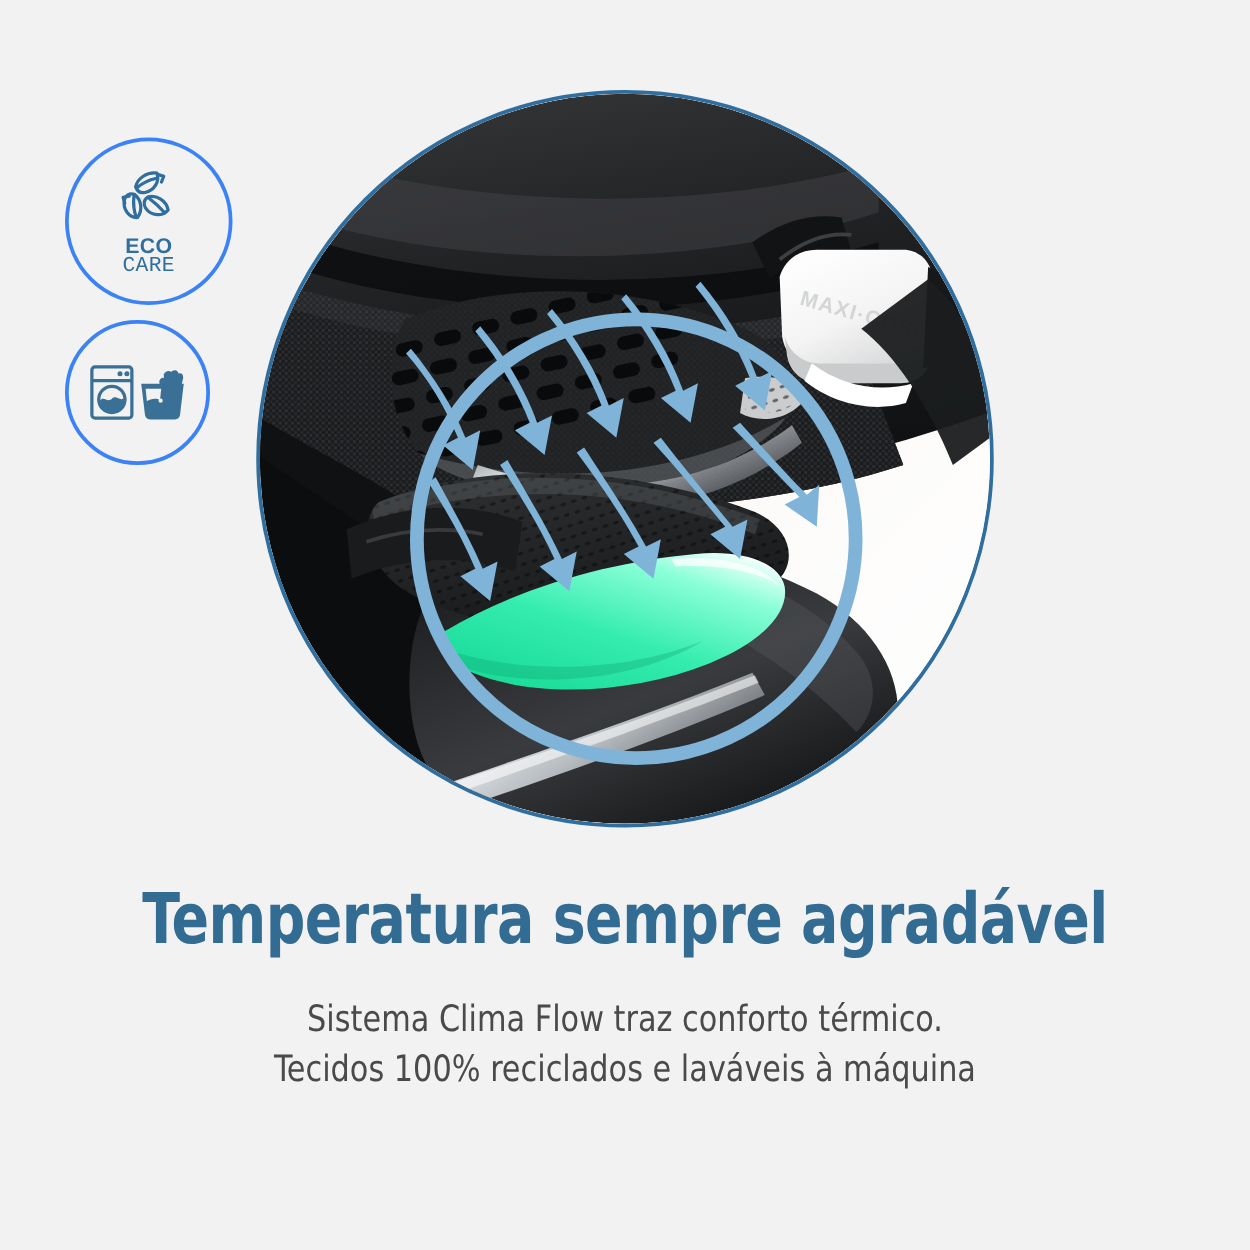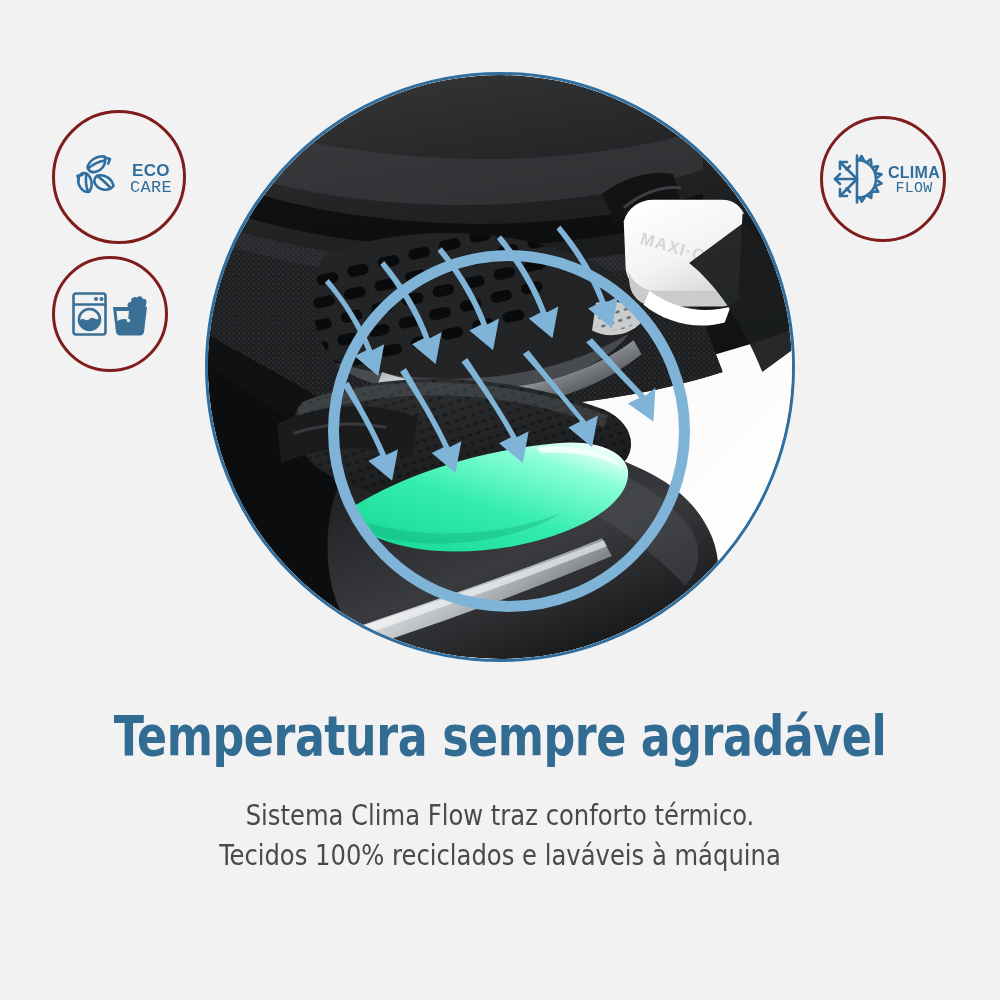--- a/index.html
+++ b/index.html
@@ -18,25 +18,25 @@
 
   .stage {
     position: absolute;
     inset: 0;
   }
 
   
   .badge {
     position: absolute;
     border-radius: 50%;
-    border: 3px solid #7f1d1d;
+    border: 3px solid #3b82f6;
     background: #f2f2f2;
     box-sizing: border-box;
     display: flex;
-    flex-direction: row;
+    flex-direction: column;
     align-items: center;
     justify-content: center;
   }
   .badge-eco {
     left: 52px;
     top: 110px;
     width: 134px;
     height: 134px;
   }
   .badge-wash {
@@ -196,52 +196,20 @@
         <g fill="#3a6f96">
           <path d="M60 10.5 C62 7 66 7 67 10.5 L68.5 18 L60.5 19 Z"></path>
           <path d="M65.5 9 C68 6 72 7 72 11 L71.5 19 L64 19.5 Z"></path>
           <path d="M70.5 11 C72.5 8.5 76 9.5 75.5 13.5 L74 20 L68.5 20 Z"></path>
           <path d="M56.5 16 C57 12.5 61 12 62 15.5 L63.5 21 L57 21.5 Z"></path>
         </g>
       </svg>
     </span>
   </div>
 
-  <div class="badge badge-clima">
-    <span class="badge-icon">
-      <svg width="62" height="52" viewBox="0 0 62 52">
-        <g stroke="#2f6e9e" stroke-width="2.6" fill="none" stroke-linecap="round" stroke-linejoin="round">
-
-          <line x1="31" y1="2.5" x2="31" y2="49.5"></line>
-
-          <line x1="31" y1="26" x2="9" y2="26"></line>
-          <line x1="31" y1="26" x2="14" y2="9"></line>
-          <line x1="31" y1="26" x2="14" y2="43"></line>
-          <path d="M9 26 L14 21 M9 26 L14 31"></path>
-          <path d="M14 9 L14 16 M14 9 L21 9"></path>
-          <path d="M14 43 L14 36 M14 43 L21 43"></path>
-          <path d="M20.5 16.5 L24 13 M20.5 35.5 L24 39"></path>
-
-          <path d="M31 7 C41.5 7 50 15.5 50 26 C50 36.5 41.5 45 31 45"></path>
-          <path d="M33 7.3 L35.5 3 L38.2 7.8
-                   M40.5 9.2 L44.8 6.3 L45.4 11.8
-                   M47.2 14 L52 13.2 L49.6 17.8
-                   M50.8 20.4 L55.6 21.2 L51.6 24.4
-                   M51.8 27.8 L55.6 30.6 L51 32.4
-                   M49.8 34.4 L52.2 38.8 L47.2 38.6
-                   M45.6 39.8 L45.2 45 L41 42.2
-                   M38.6 44.2 L35.8 48.6 L33.3 44.4"></path>
-        </g>
-      </svg>
-    </span>
-    <span class="badge-text">
-      <span class="l1">CLIMA</span>
-      <span class="l2">FLOW</span>
-    </span>
-  </div>
 
   <div class="photo-wrap">
     <div class="photo-circle">
       <div class="photo-inner">
         <svg class="photo-svg" viewBox="0 0 590 590" preserveAspectRatio="xMidYMid slice">
           <defs>
             <linearGradient id="shellGrad" x1="0" y1="0" x2="0.3" y2="1">
               <stop offset="0" stop-color="#3a3b3d"></stop>
               <stop offset="0.45" stop-color="#232426"></stop>
               <stop offset="1" stop-color="#101112"></stop>

